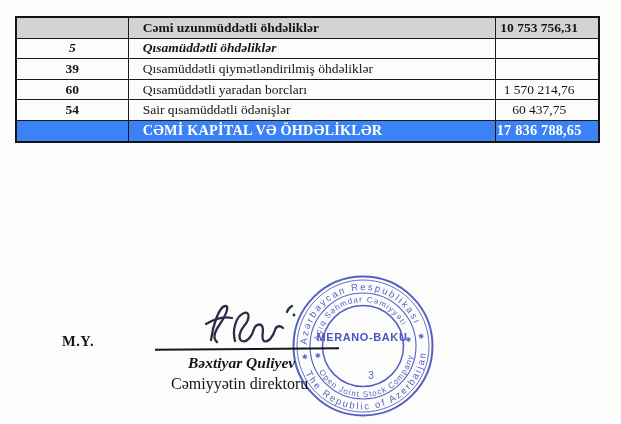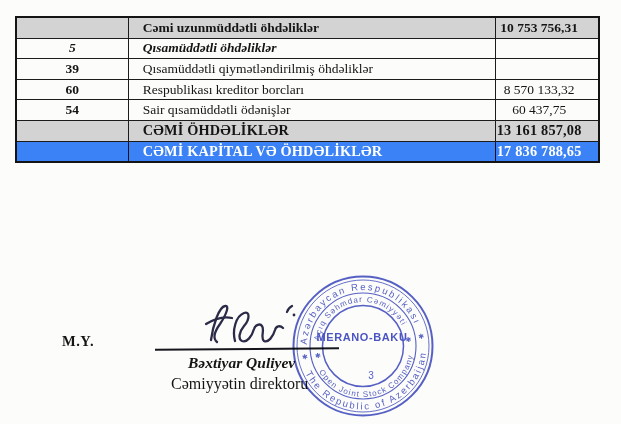--- a/index.html
+++ b/index.html
@@ -63,32 +63,27 @@
         <td class="c-label b i">Qısamüddətli öhdəliklər</td>
         <td class="c-value"></td>
       </tr>
       <tr>
         <td class="c-code">39</td>
         <td class="c-label">Qısamüddətli qiymətləndirilmiş öhdəliklər</td>
         <td class="c-value"></td>
       </tr>
       <tr>
         <td class="c-code">60</td>
-        <td class="c-label">Respublikası kreditor borcları</td>
-        <td class="c-value">8 570 133,32</td>
+        <td class="c-label">Qısamüddətli yaradan borcları</td>
+        <td class="c-value">1 570 214,76</td>
       </tr>
       <tr>
         <td class="c-code">54</td>
         <td class="c-label">Sair qısamüddətli ödənişlər</td>
         <td class="c-value">60 437,75</td>
-      </tr>
-      <tr class="gray caps">
-        <td class="c-code"></td>
-        <td class="c-label b">CƏMİ ÖHDƏLİKLƏR</td>
-        <td class="c-value b">13 161 857,08</td>
       </tr>
       <tr class="dark caps">
         <td class="c-code"></td>
         <td class="c-label b">CƏMİ KAPİTAL VƏ ÖHDƏLİKLƏR</td>
         <td class="c-value b">17 836 788,65</td>
       </tr>
     </tbody>
   </table>
 </div>
 

